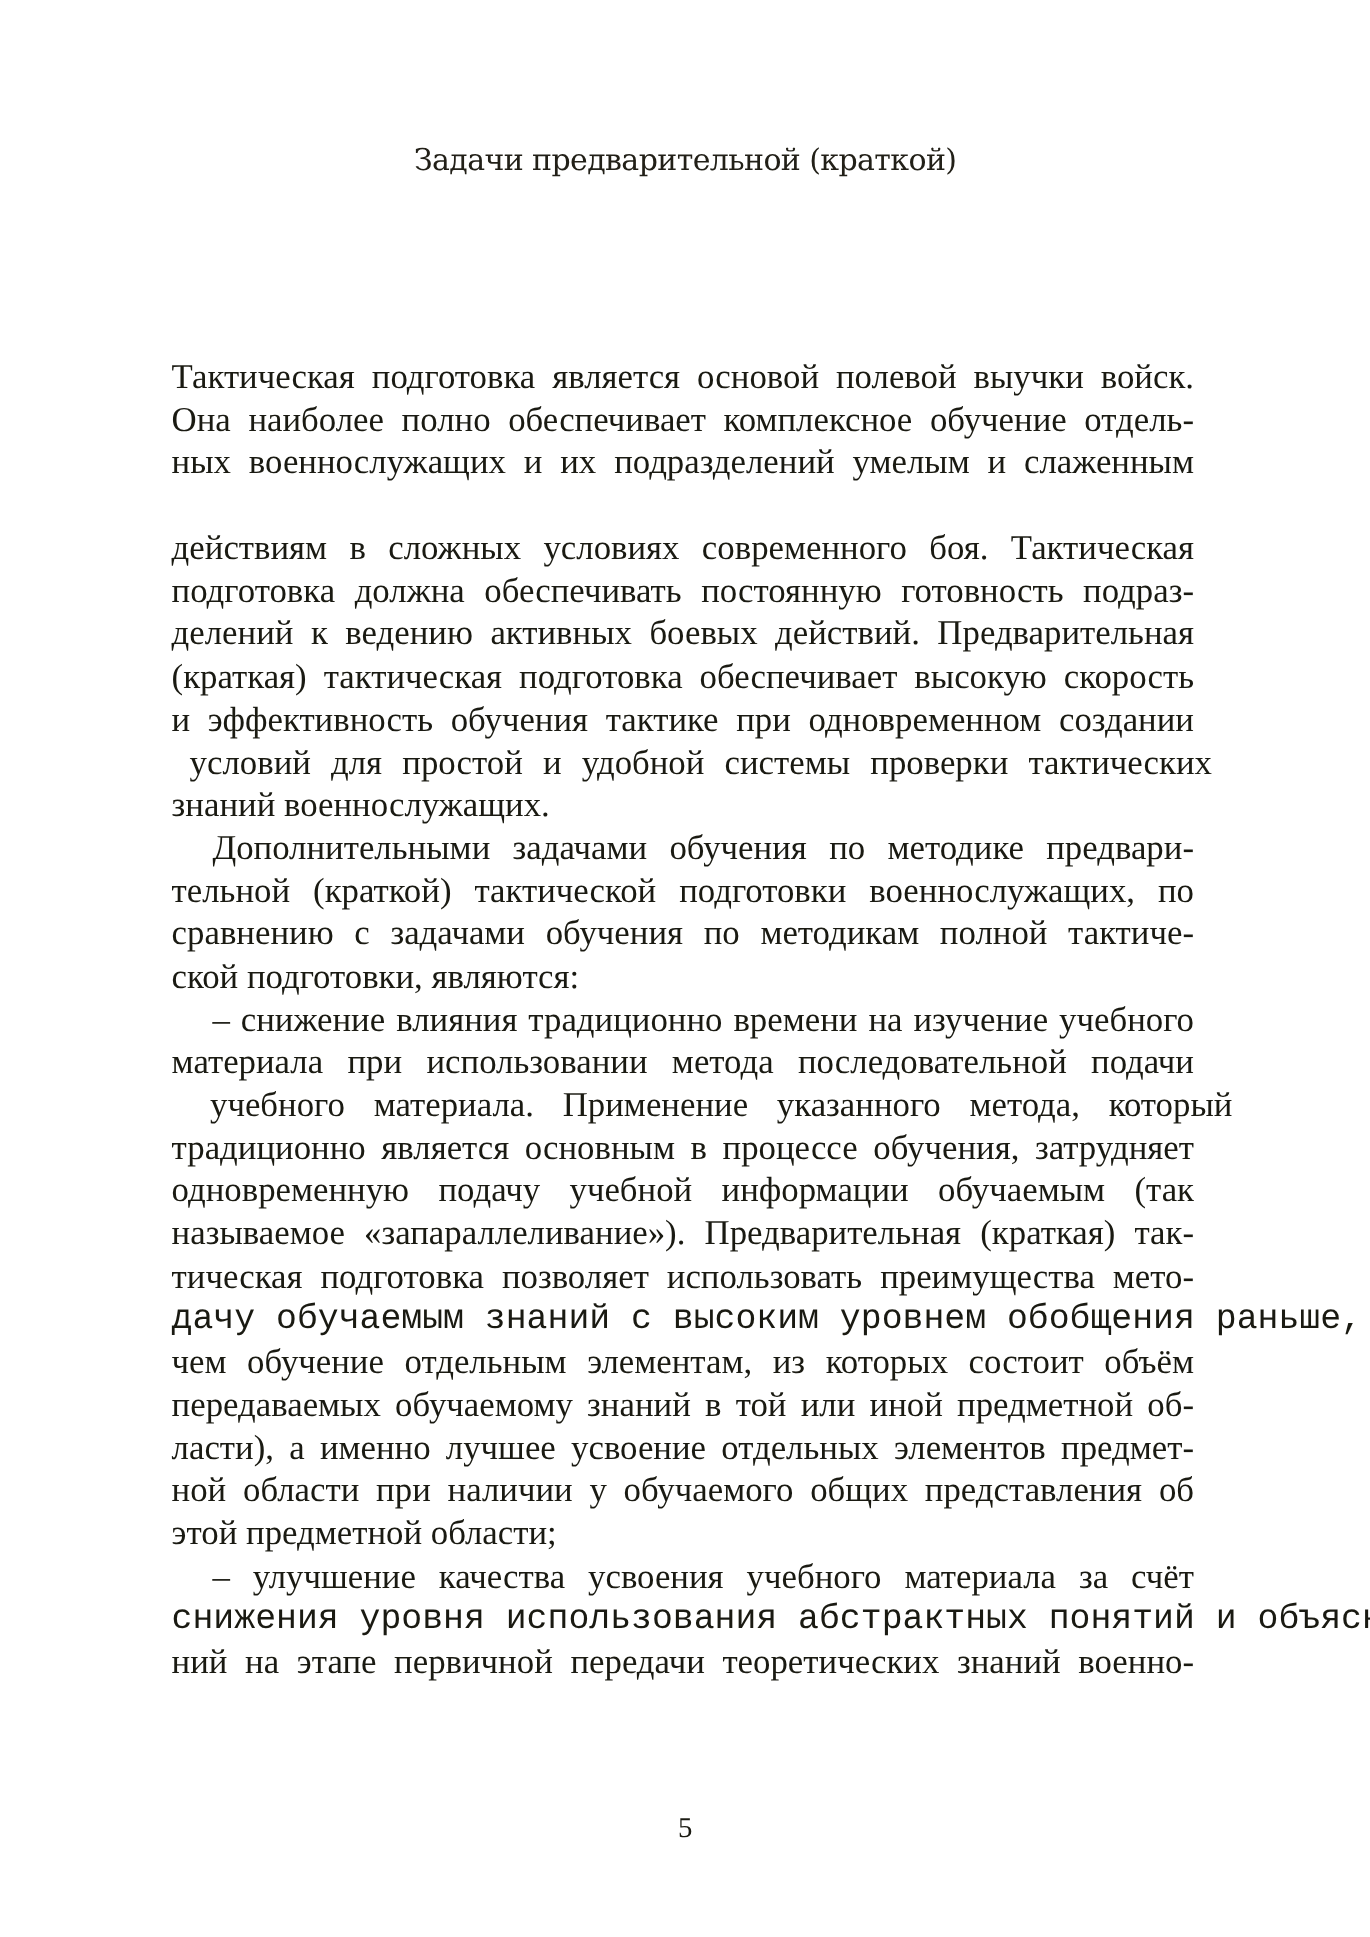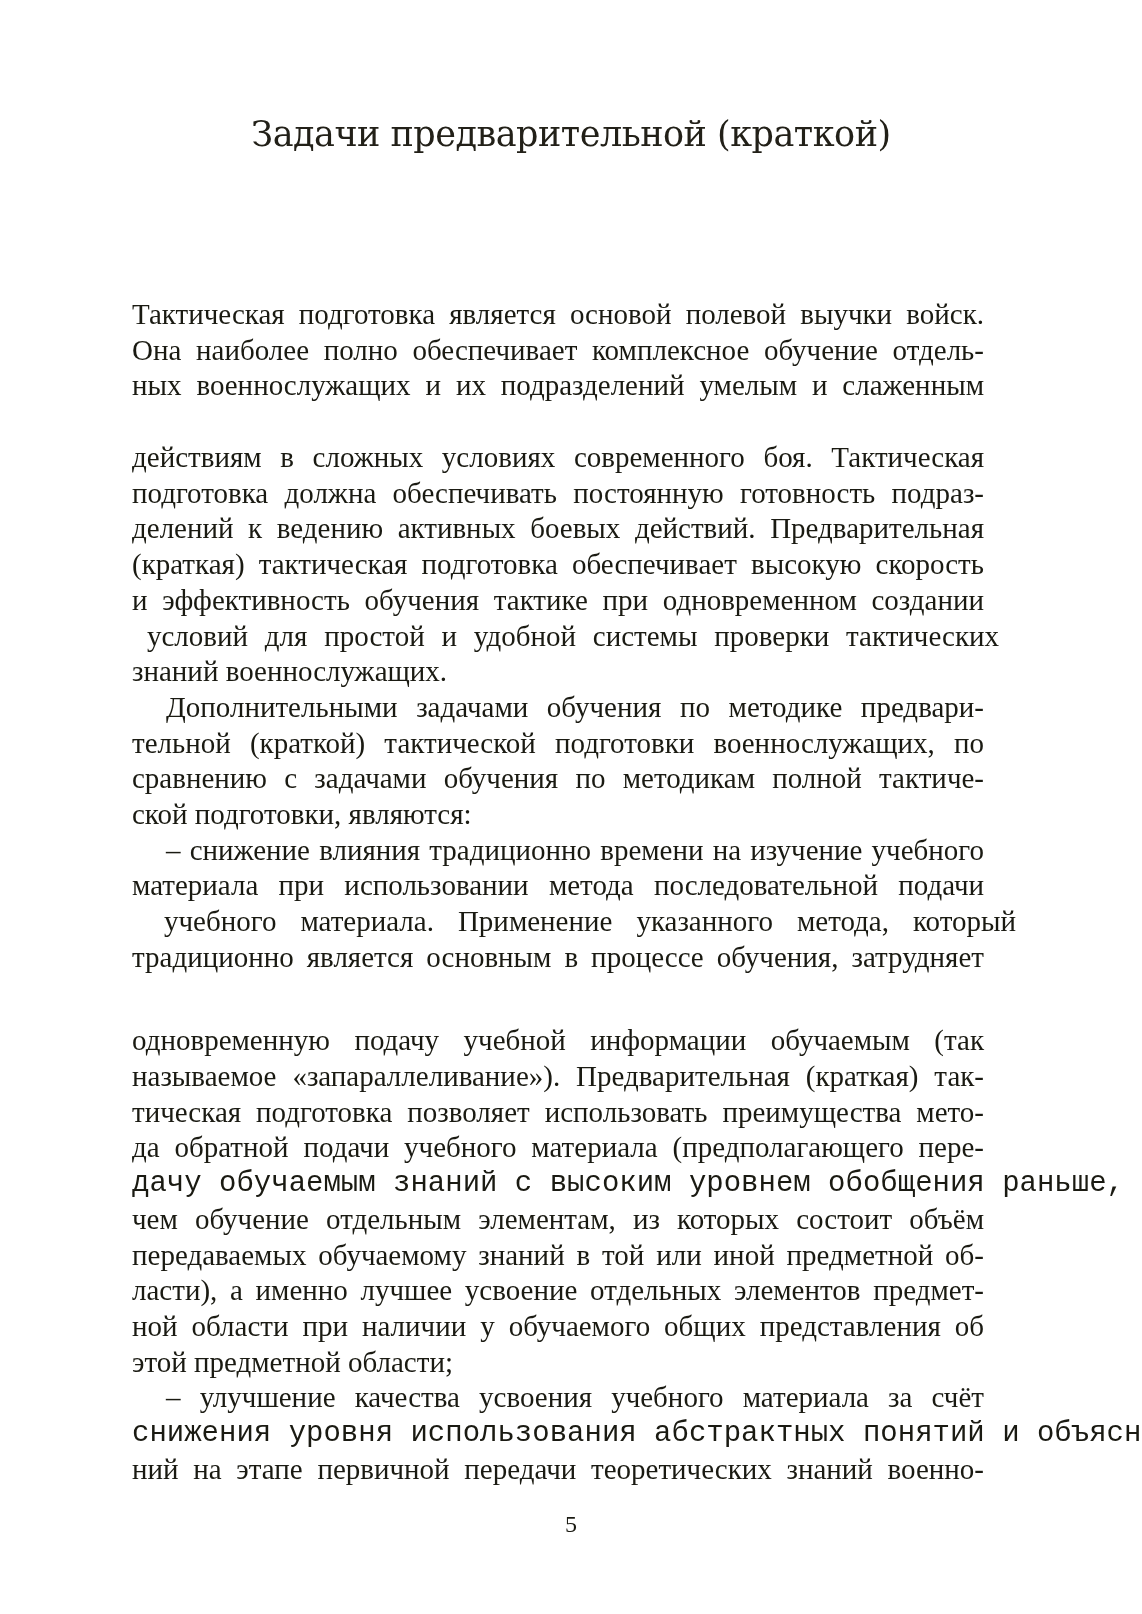--- a/index.html
+++ b/index.html
@@ -21,29 +21,29 @@
       height: 1614px;
       background: #ffffff;
     }
     .title {
       position: absolute;
       left: 0;
       width: 1142px;
       top: 108px;
       text-align: center;
       font-family: "DejaVu Serif", "Liberation Serif", serif;
-      font-size: 35px;
+      font-size: 25px;
       line-height: 52px;
       color: #222018;
       letter-spacing: -0.5px;
     }
     .title .line { display: block; white-space: nowrap; }
     .body-text {
       position: absolute;
-      left: 132px;
+      left: 143px;
       top: 297px;
       width: 852px;
       font-family: "Liberation Serif", "DejaVu Serif", serif;
       color: #1a1a12;
     }
     .tl {
       display: block;
       height: 35.7px;
       line-height: 35.7px;
       white-space: nowrap;
@@ -87,24 +87,23 @@
       <span class="tl justify" style="width: 852px; box-sizing: border-box; margin-left: 15px;">условий для простой и удобной системы проверки тактических</span>
       <span class="tl" style="width: 852px; box-sizing: border-box;">знаний военнослужащих.</span>
       <span class="tl justify indent" style="width: 852px; box-sizing: border-box;">Дополнительными задачами обучения по методике предвари-</span>
       <span class="tl justify" style="width: 852px; box-sizing: border-box;">тельной (краткой) тактической подготовки военнослужащих, по</span>
       <span class="tl justify" style="width: 852px; box-sizing: border-box;">сравнению с задачами обучения по методикам полной тактиче-</span>
       <span class="tl" style="width: 852px; box-sizing: border-box;">ской подготовки, являются:</span>
       <span class="tl justify indent" style="width: 852px; box-sizing: border-box;">– снижение влияния традиционно времени на изучение учебного</span>
       <span class="tl justify" style="width: 852px; box-sizing: border-box;">материала при использовании метода последовательной подачи</span>
       <span class="tl justify" style="width: 852px; box-sizing: border-box; margin-left: 32px;">учебного материала. Применение указанного метода, который</span>
       <span class="tl justify" style="width: 852px; box-sizing: border-box;">традиционно является основным в процессе обучения, затрудняет</span>
-      <span class="tl justify" style="width: 852px; box-sizing: border-box; margin-top: 48px;">одновременную подачу учебной информации обучаемым (так</span>
+      <span class="tl justify" style="width: 852px; box-sizing: border-box;">одновременную подачу учебной информации обучаемым (так</span>
       <span class="tl justify" style="width: 852px; box-sizing: border-box;">называемое «запараллеливание»). Предварительная (краткая) так-</span>
       <span class="tl justify" style="width: 852px; box-sizing: border-box;">тическая подготовка позволяет использовать преимущества мето-</span>
-      <span class="tl justify" style="width: 852px; box-sizing: border-box;">да обратной подачи учебного материала (предполагающего пере-</span>
       <span class="tl justify" style="width: 852px; box-sizing: border-box; font-family: Liberation Mono, monospace;">дачу обучаемым знаний с высоким уровнем обобщения раньше,</span>
       <span class="tl justify" style="width: 852px; box-sizing: border-box;">чем обучение отдельным элементам, из которых состоит объём</span>
       <span class="tl justify" style="width: 852px; box-sizing: border-box;">передаваемых обучаемому знаний в той или иной предметной об-</span>
       <span class="tl justify" style="width: 852px; box-sizing: border-box;">ласти), а именно лучшее усвоение отдельных элементов предмет-</span>
       <span class="tl justify" style="width: 852px; box-sizing: border-box;">ной области при наличии у обучаемого общих представления об</span>
       <span class="tl" style="width: 852px; box-sizing: border-box;">этой предметной области;</span>
       <span class="tl justify indent" style="width: 852px; box-sizing: border-box;">– улучшение качества усвоения учебного материала за счёт</span>
       <span class="tl justify" style="width: 852px; box-sizing: border-box; font-family: Liberation Mono, monospace;">снижения уровня использования абстрактных понятий и объясне-</span>
       <span class="tl justify" style="width: 852px; box-sizing: border-box;">ний на этапе первичной передачи теоретических знаний военно-</span>
     </div>

